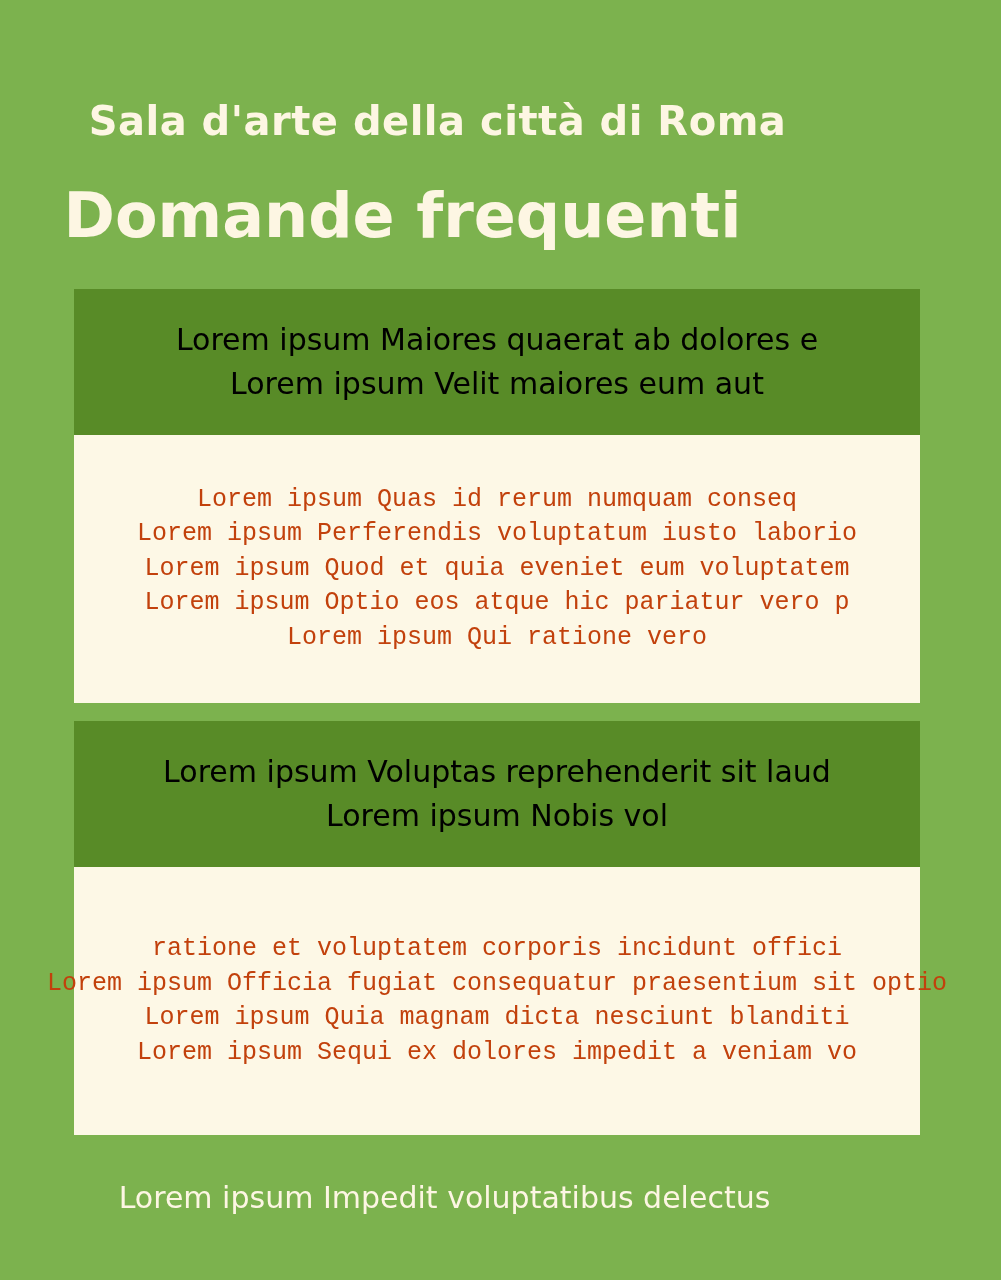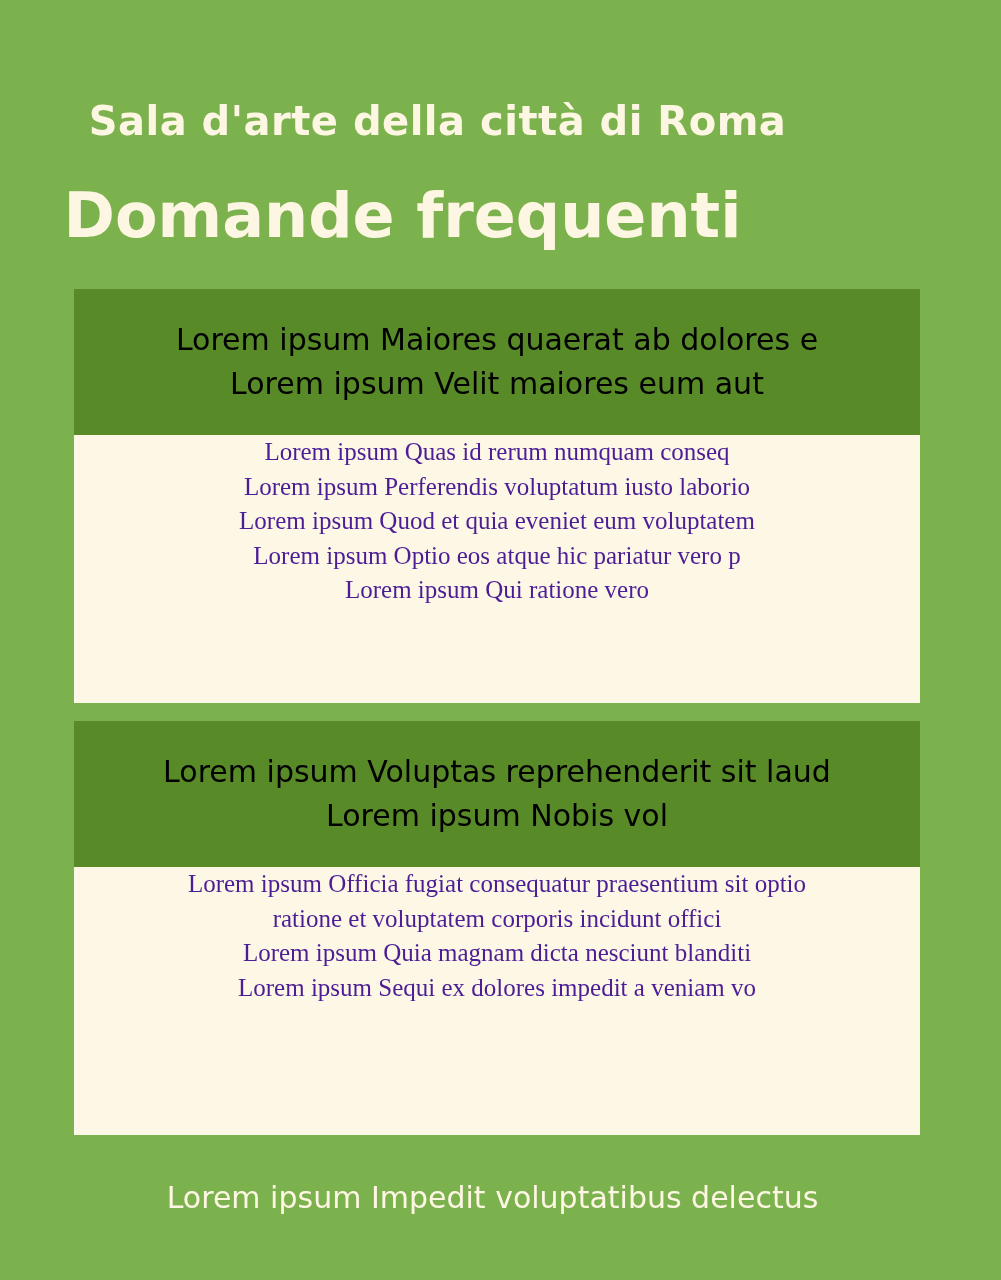--- a/index.html
+++ b/index.html
@@ -26,31 +26,31 @@
     }
     .q {
       background: #588b27;
       color: #000000;
       display: flex; flex-direction: column; justify-content: center; align-items: center;
       text-align: center;
       font-size: 30px; line-height: 44px;
     }
     .a {
       background: #fdf8e6;
-      color: #4c1d95;
-      display: flex; flex-direction: column; justify-content: flex-start; align-items: center;
+      color: #c2410c;
+      display: flex; flex-direction: column; justify-content: center; align-items: center;
       text-align: center;
-      font-family: Liberation Serif, serif;
+      font-family: Liberation Mono, monospace;
       font-size: 25px; line-height: 34.5px;
     }
     .line { display: block; white-space: nowrap; }
     .footer {
       position: absolute; left: 0; width: 889px; top: 1176px;
       text-align: center; color: #fdf6e3;
-      font-size: 30px; line-height: 44px; padding-left: 48px;
+      font-size: 30px; line-height: 44px;
     }
   </style>
 </head>
 <body>
 
 <div class="subtitle">Sala d'arte della città di Roma</div>
 <div class="title">Domande frequenti</div>
 
 <div class="faq" style="top:289px;">
   <div class="q" style="height:146px;">
@@ -65,20 +65,20 @@
     <span class="line">Lorem ipsum Qui ratione vero</span>
   </div>
 </div>
 
 <div class="faq" style="top:721px;">
   <div class="q" style="height:146px;">
     <span class="line">Lorem ipsum Voluptas reprehenderit sit laud</span>
     <span class="line">Lorem ipsum Nobis vol</span>
   </div>
   <div class="a" style="height:268px;">
+    <span class="line">ratione et voluptatem corporis incidunt offici</span>
     <span class="line">Lorem ipsum Officia fugiat consequatur praesentium sit optio</span>
-    <span class="line">ratione et voluptatem corporis incidunt offici</span>
     <span class="line">Lorem ipsum Quia magnam dicta nesciunt blanditi</span>
     <span class="line">Lorem ipsum Sequi ex dolores impedit a veniam vo</span>
   </div>
 </div>
 
 <div class="footer">Lorem ipsum Impedit voluptatibus delectus</div>
 
 </body></html>

